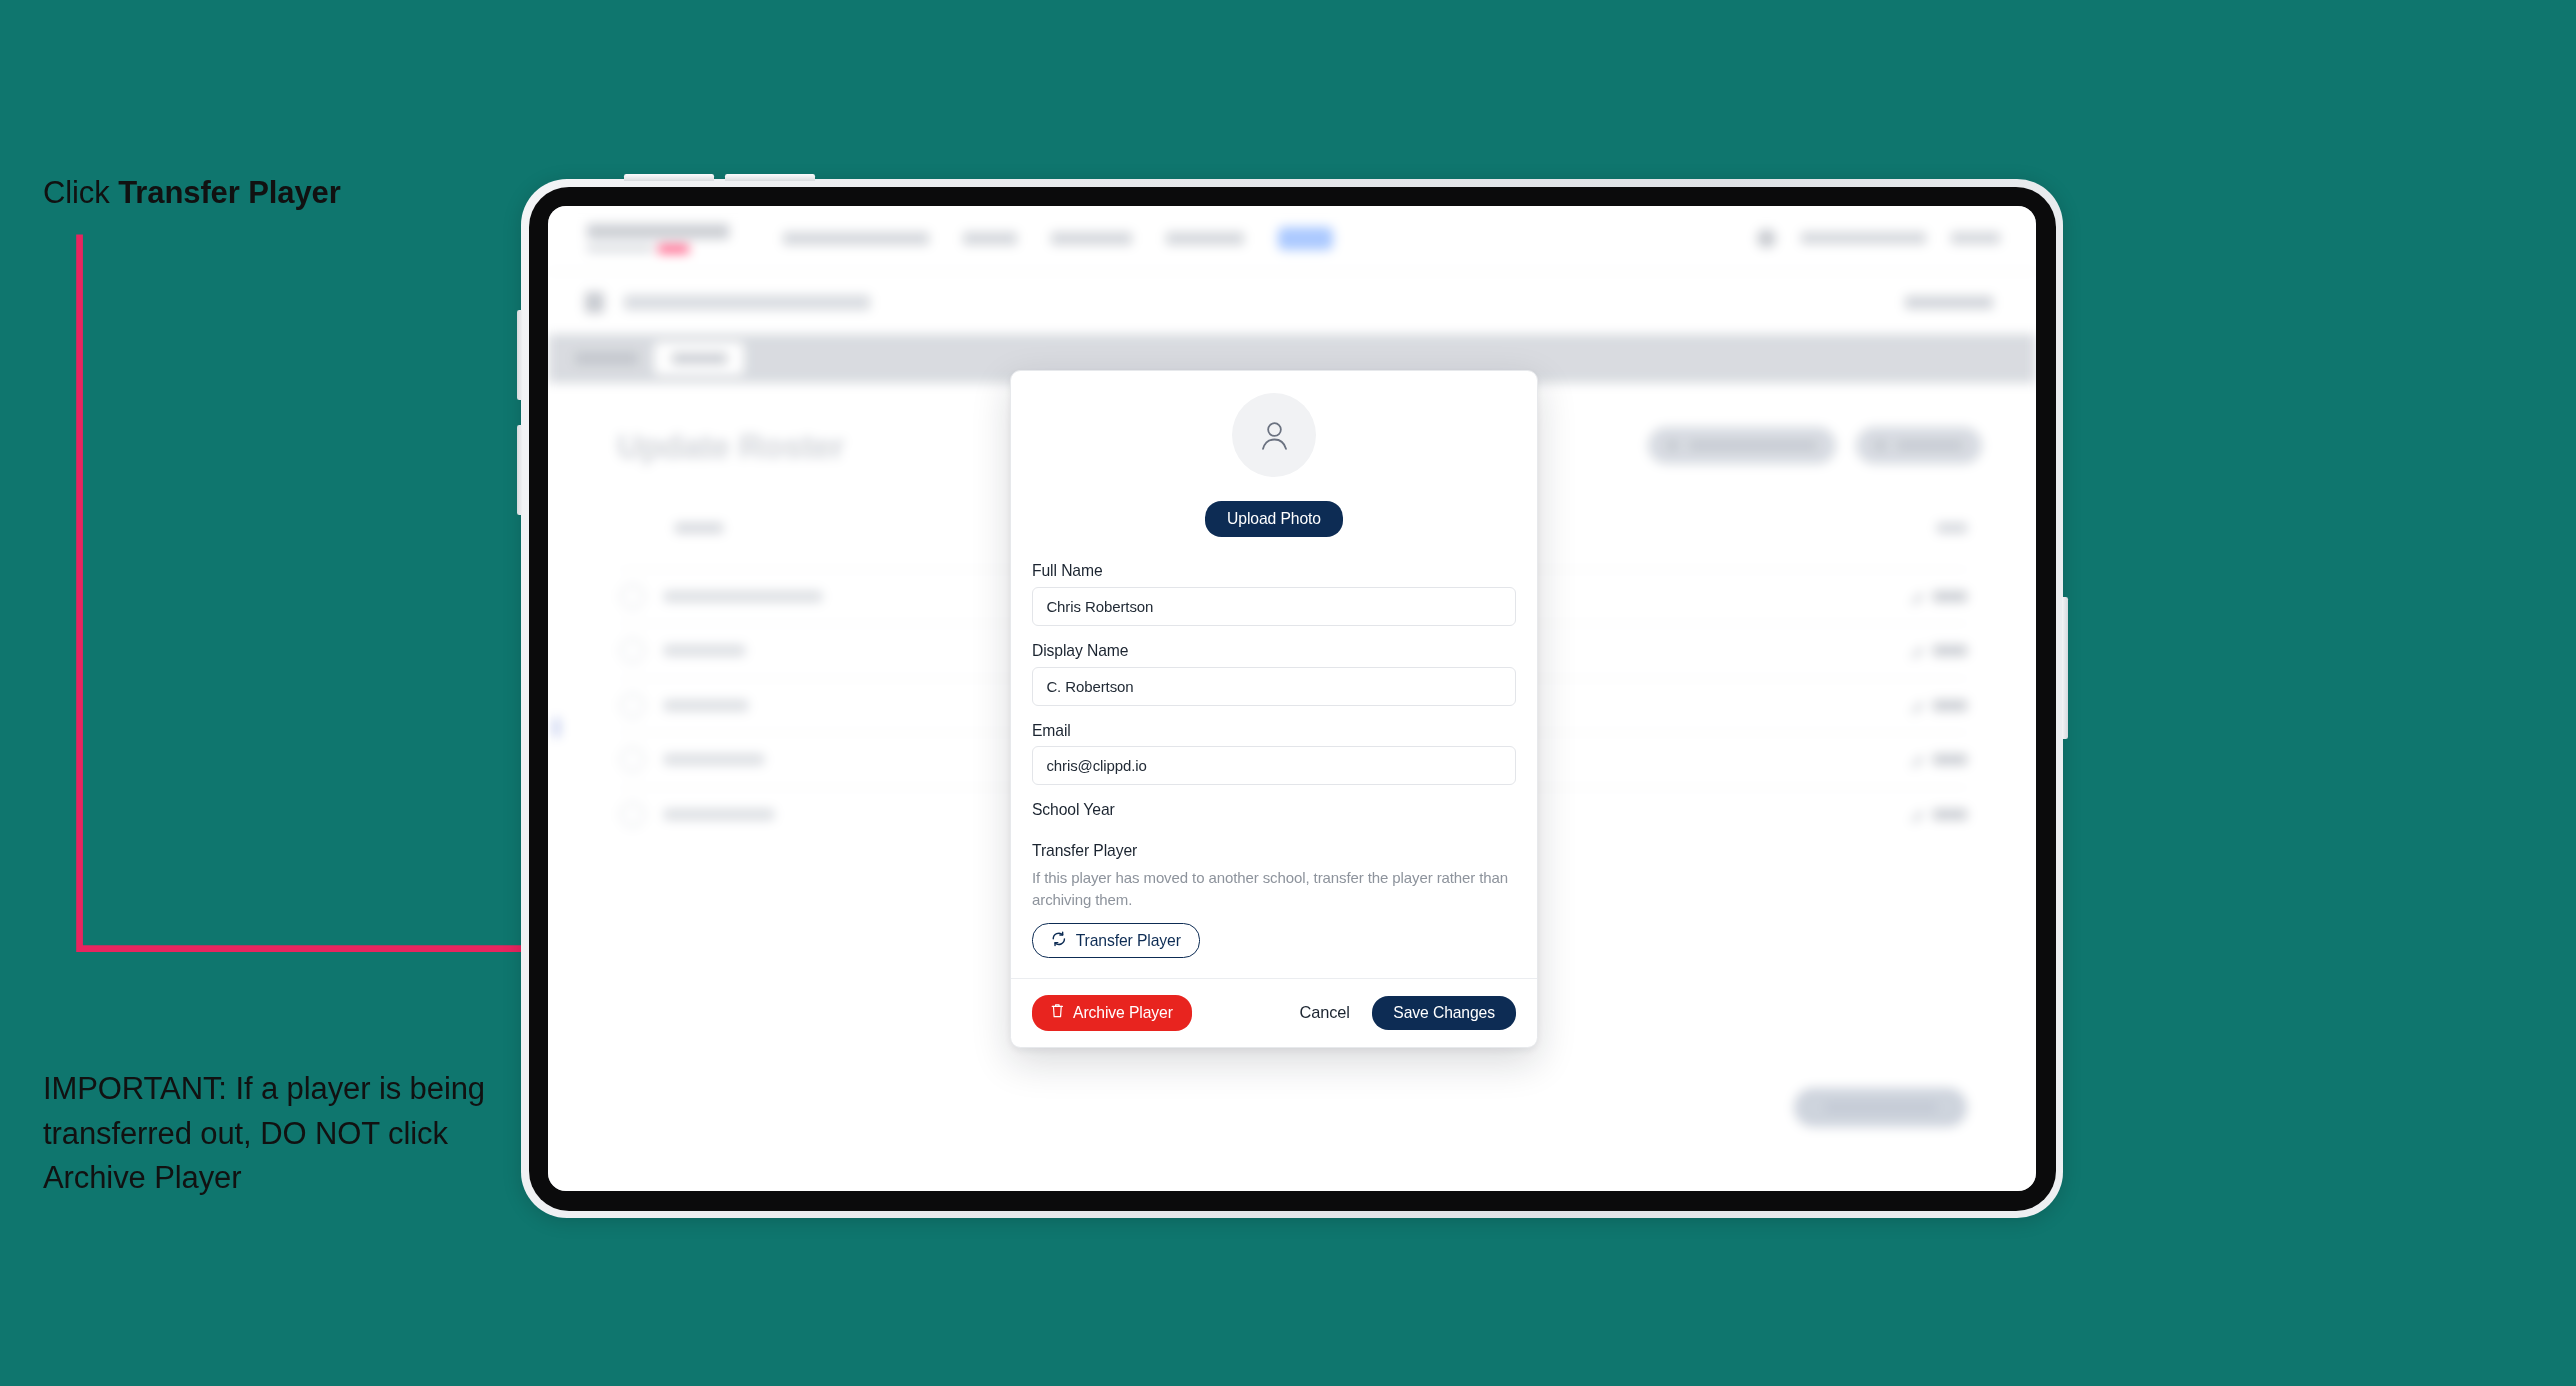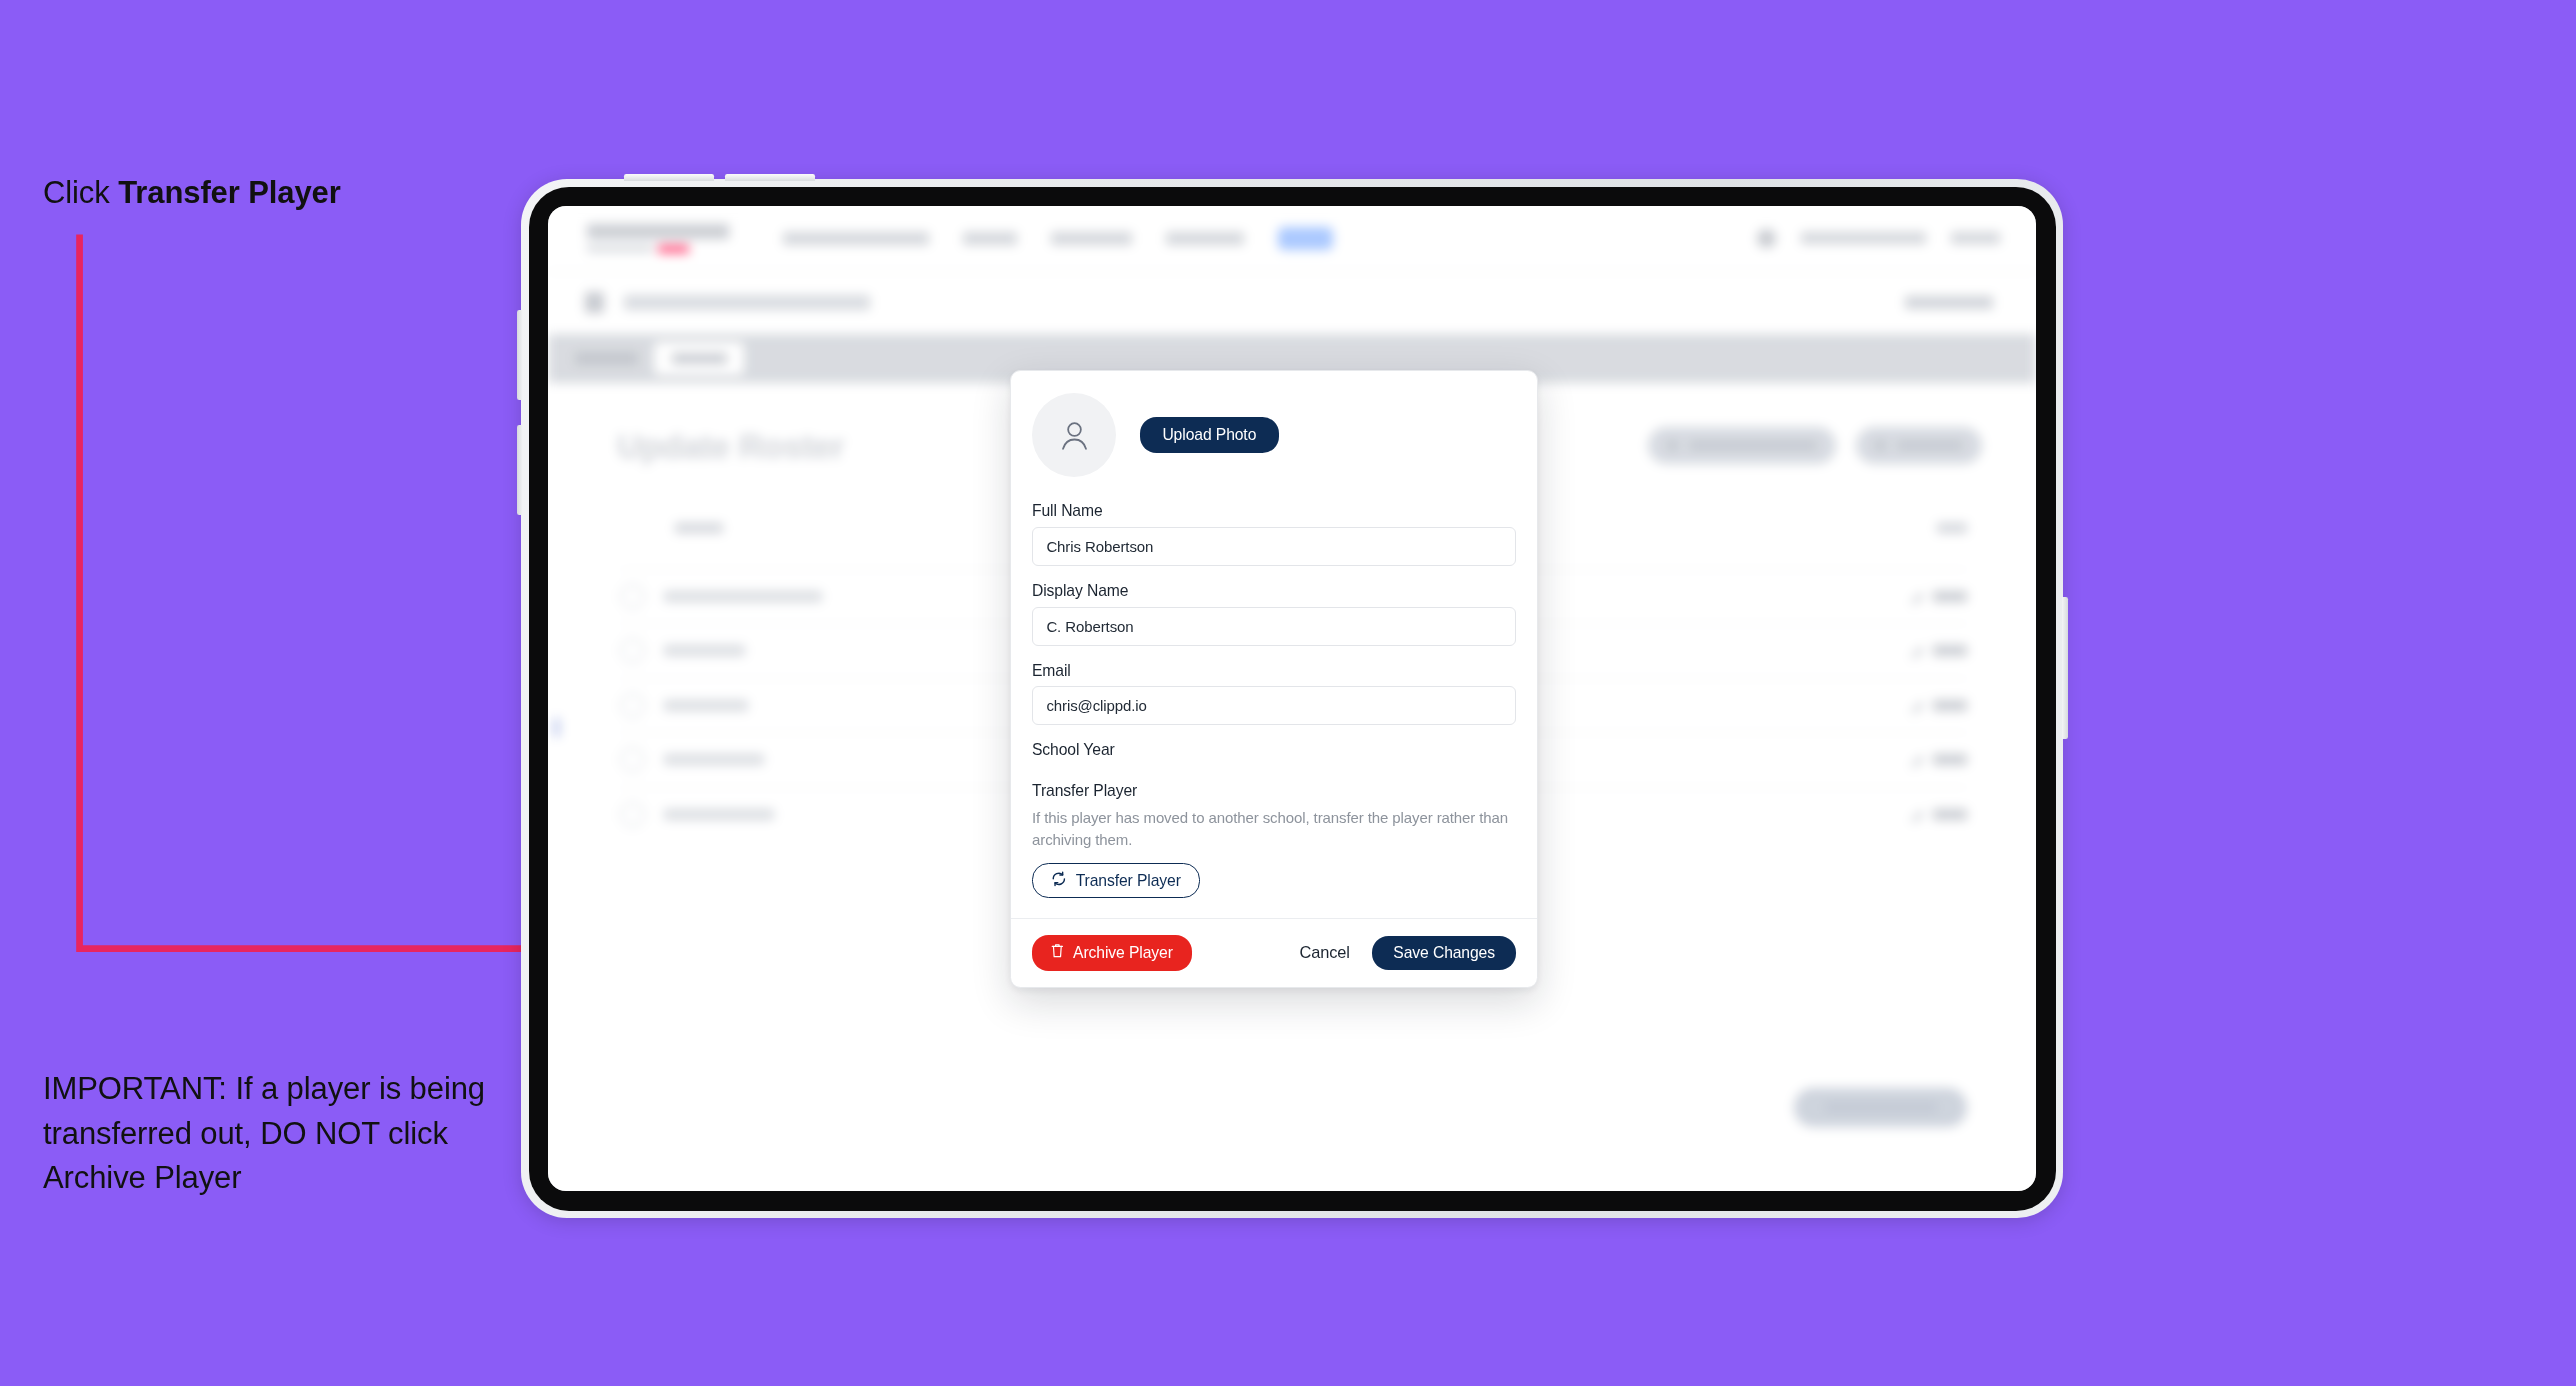--- a/index.html
+++ b/index.html
@@ -4,21 +4,21 @@
 <title>Transfer Player Instruction</title>
 <style>
   * { box-sizing: border-box; margin: 0; padding: 0; }
   html, body {
     width: 2576px;
     height: 1386px;
     background: #ffffff;
     font-family: "Liberation Sans", sans-serif;
     overflow: hidden;
   }
-  #stage { position: relative; width: 2576px; height: 1386px; background:#8b5cf6; }
+  #stage { position: relative; width: 2576px; height: 1386px; background:#0f766e; }
 
   
   .anno-top {
     position: absolute;
     left: 43px;
     top: 174px;
     font-size: 31px;
     line-height: 1.25;
     color: #111111;
     letter-spacing: -0.1px;
@@ -207,21 +207,21 @@
   }
   .modal-title { font-size: 21px; color: #1b2430; font-weight: 400; letter-spacing: -0.1px; }
   .close-btn {
     width: 31px; height: 31px; display:flex; align-items:center; justify-content:center;
     cursor: pointer; background: none; border: none;
   }
   .close-btn svg { display:block; }
 
   .modal-body { padding: 22.4px 21px 19.4px 21px; }
 
-  .photo-row { display:flex; align-items:center; gap: 24px; margin-bottom: 25px; }
+  .photo-row { display:flex; align-items:center; gap: 24px; margin-bottom: 25px; flex-direction: column; }
   .avatar {
     width: 84px; height: 84px; border-radius: 50%;
     background: #f1f2f4;
     display:flex; align-items:center; justify-content:center;
   }
   .upload-btn {
     background: #0d2c54; color: #ffffff;
     border: none; border-radius: 16.4px;
     font-size: 15.7px; font-family: "Liberation Sans", sans-serif;
     padding: 9px 22.4px; cursor: pointer; letter-spacing: -0.1px;

